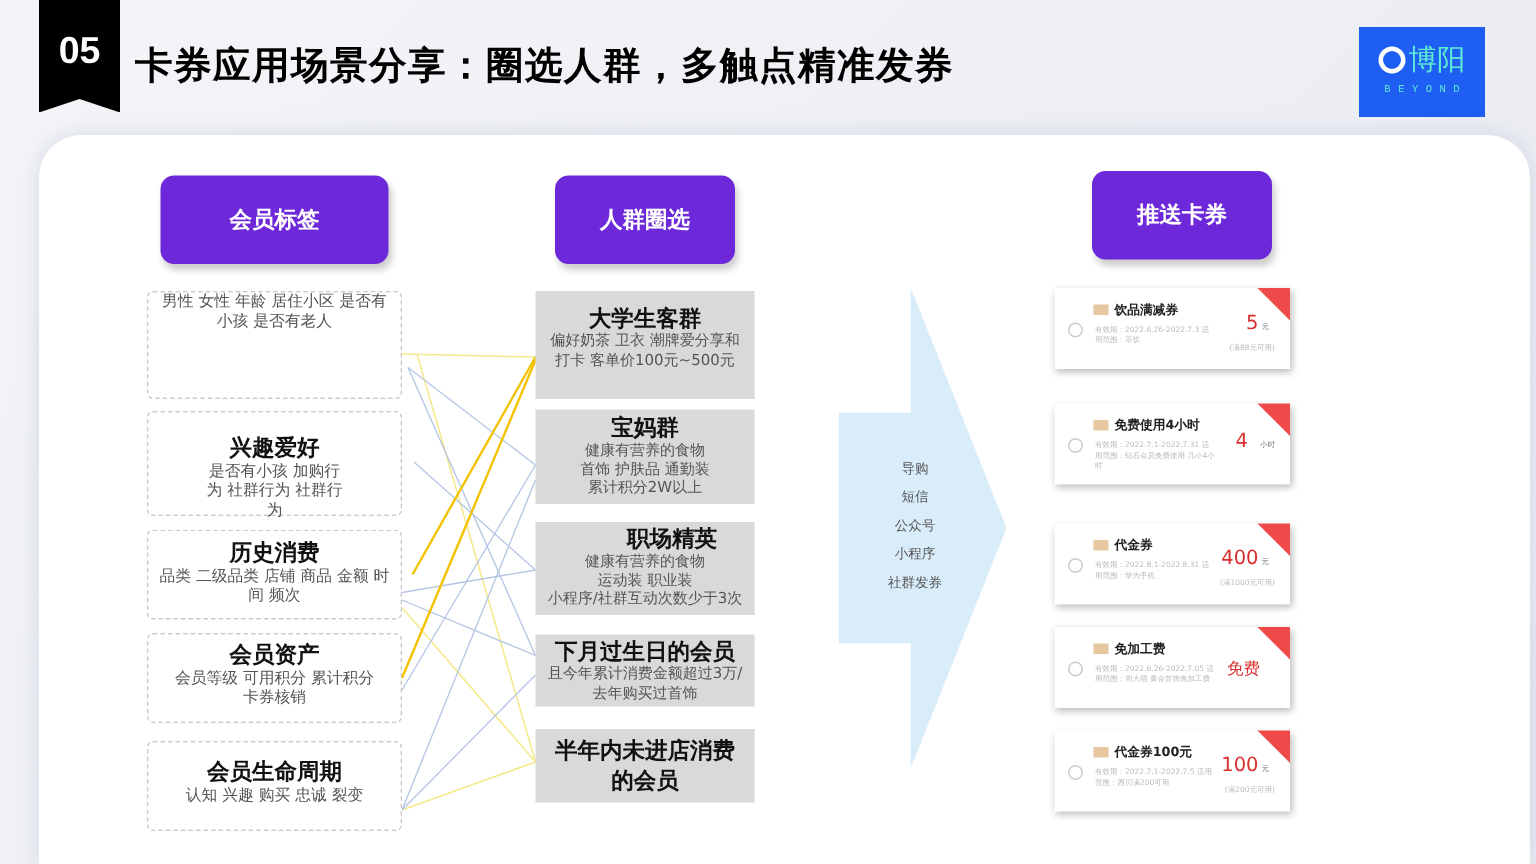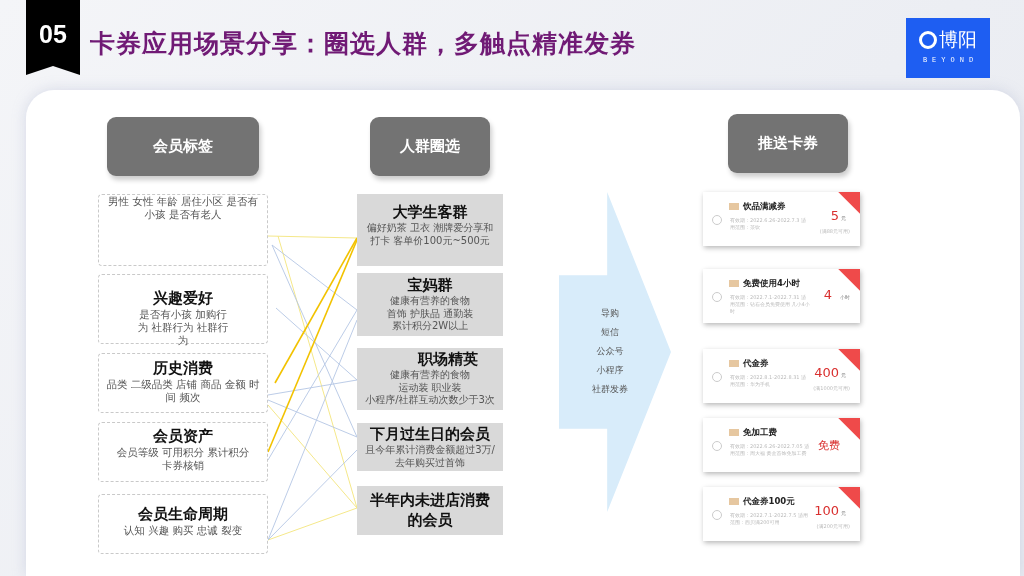--- a/index.html
+++ b/index.html
@@ -10,37 +10,37 @@
     position: relative;
   }
   .badge {
     position: absolute; left: 26px; top: 0; width: 54px; height: 75px;
     background: #000000;
     clip-path: polygon(0 0, 100% 0, 100% 100%, 50% 88%, 0 100%);
     color: #fff; font-family: "Liberation Sans", sans-serif; font-weight: bold;
     font-size: 25px; text-align: center; padding-top: 20px;
   }
   .title {
-    position: absolute; left: 90px; top: 27px; font-size: 25px; font-weight: bold; color: #701a75;
+    position: absolute; left: 90px; top: 27px; font-size: 25px; font-weight: bold; color: #000000;
     letter-spacing: 1px;
   }
   .logo {
     position: absolute; left: 906px; top: 18px; width: 84px; height: 60px; background: #1e5ef2;
-    color: #ffffff; text-align: center;
+    color: #5eead4; text-align: center;
   }
   .logo .cn { font-size: 19px; margin-top: 9px; display:flex; align-items:center; justify-content:center; gap:2px; }
   .logo .ring { width: 18px; height: 18px; border: 3px solid #fff; border-radius: 50%; display:inline-block; }
   .logo .en { font-size: 7px; letter-spacing: 5px; margin-top: 3px; padding-left: 5px; font-family: Liberation Mono, monospace; }
   .panel {
     position: absolute; left: 26px; top: 90px; width: 994px; height: 486px;
     background: #fff; border-radius: 28px 28px 0 0;
     box-shadow: 0 0 14px rgba(160,170,200,0.35);
   }
   .head-btn {
-    position: absolute; height: 59px; background: #737373; border-radius: 9px;
+    position: absolute; height: 59px; background: #6d28d9; border-radius: 9px;
     color: #fff; font-weight: bold; font-size: 15px; display: flex; align-items: center; justify-content: center;
     box-shadow: 2px 4px 5px rgba(0,0,0,0.2);
   }
   .tag-box {
     position: absolute; left: 98px; width: 170px; border: 1px dashed #c9c9c9; border-radius: 4px;
     text-align: center; background: #fff;
   }
   .tag-box .t { font-size: 15px; font-weight: bold; color: #111; }
   .tag-box .d { font-size: 10.5px; color: #555; line-height: 13px; padding: 0 4px; }
   .grp-box {

